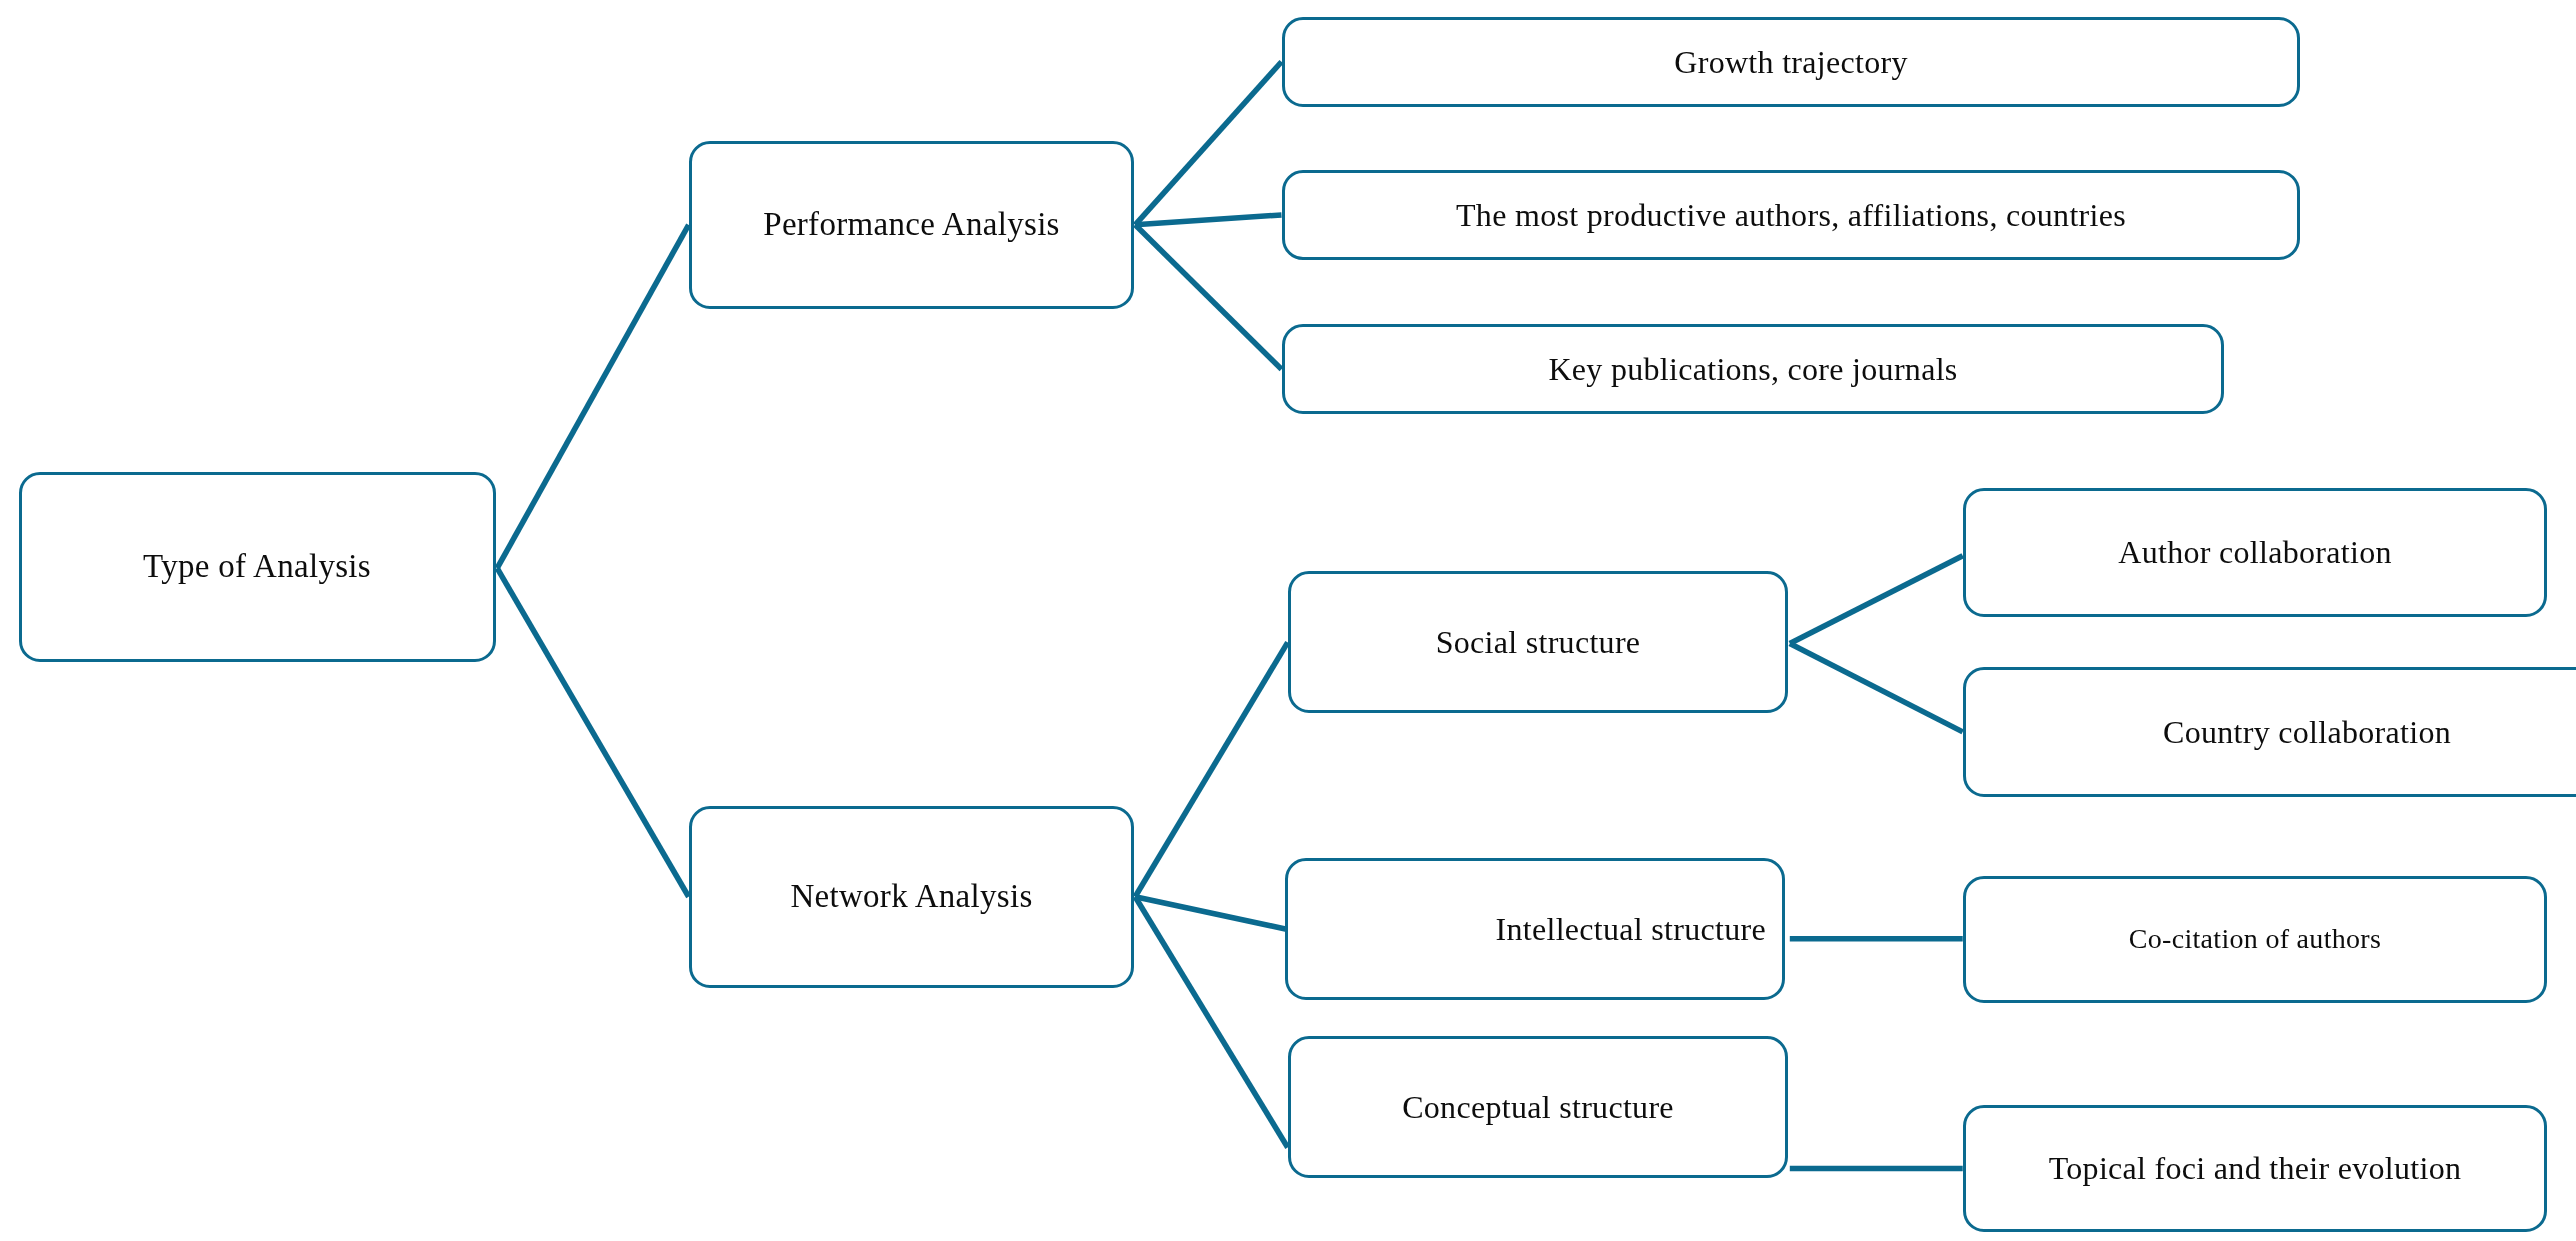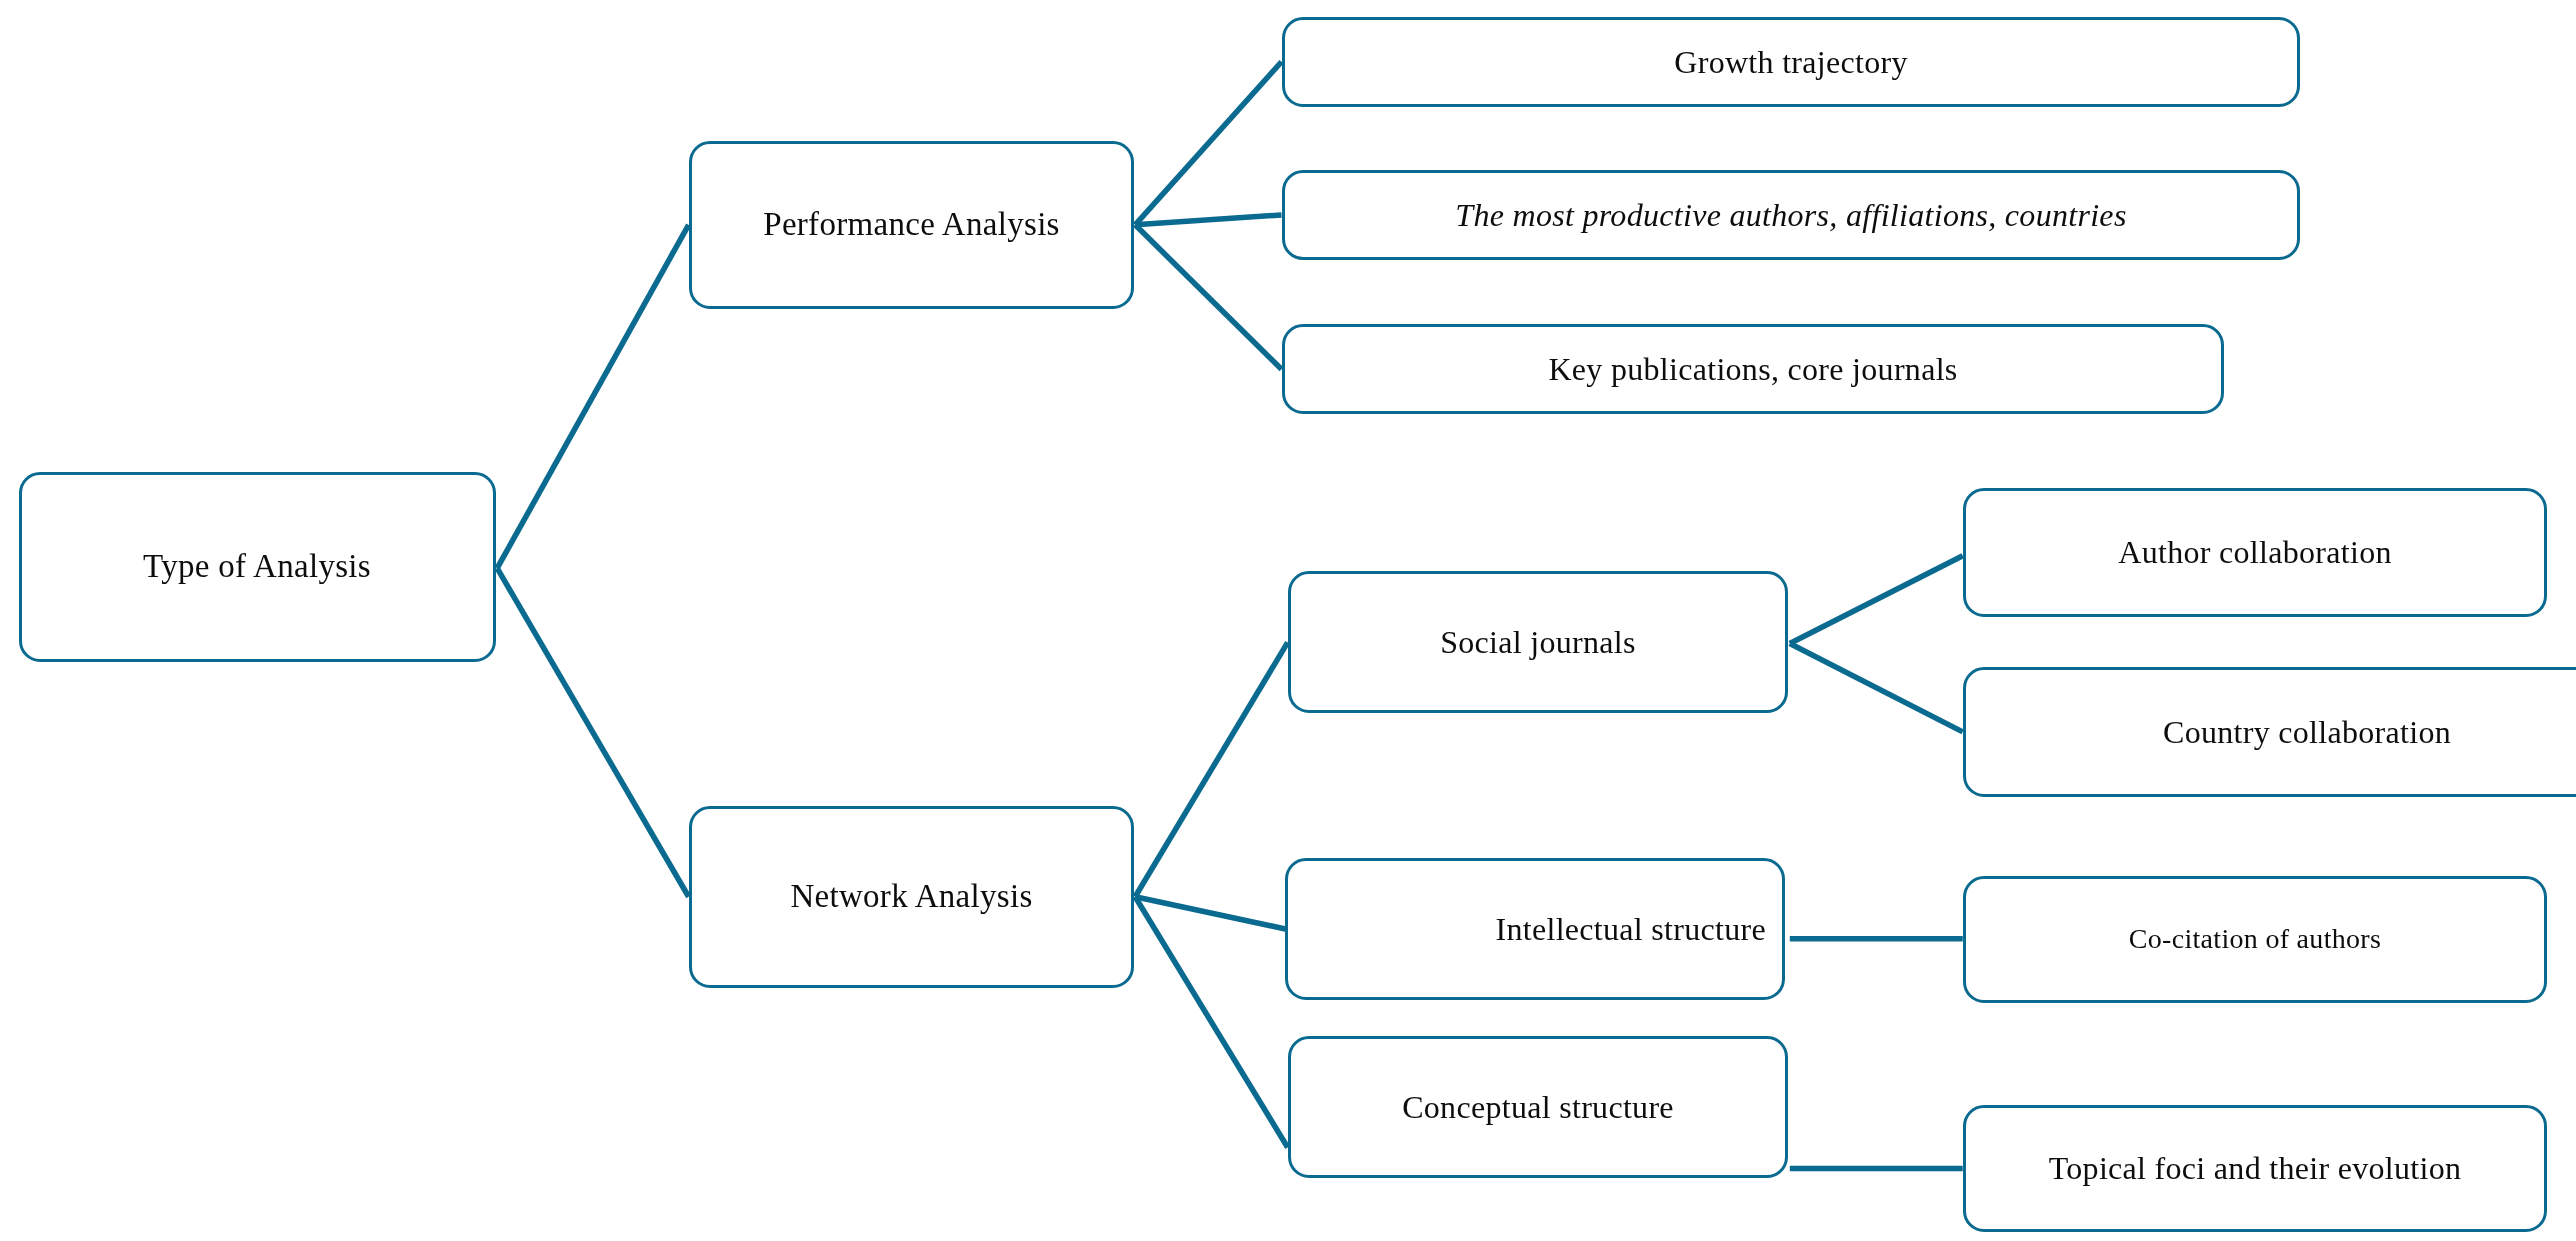--- a/index.html
+++ b/index.html
@@ -86,30 +86,30 @@
   </div>
 
   <div class="node" id="n-net" style="border-color: rgb(11, 106, 143);">
     <span class="lbl">Network Analysis</span>
   </div>
 
   <div class="node" id="n-growth" style="border-color: rgb(11, 106, 143);">
     <span class="lbl">Growth trajectory</span>
   </div>
 
-  <div class="node" id="n-prod" style="border-color: rgb(11, 106, 143); font-style: italic;">
+  <div class="node" id="n-prod" style="border-color: rgb(11, 106, 143);">
     <span class="lbl">The most productive authors, affiliations, countries</span>
   </div>
 
   <div class="node" id="n-keypub" style="border-color: rgb(11, 106, 143);">
     <span class="lbl">Key publications, core journals</span>
   </div>
 
   <div class="node" id="n-social" style="border-color: rgb(11, 106, 143);">
-    <span class="lbl">Social journals</span>
+    <span class="lbl">Social structure</span>
   </div>
 
   <div class="node" id="n-intel" style="border-color: rgb(11, 106, 143);">
     <span class="lbl">Intellectual structure</span>
   </div>
 
   <div class="node" id="n-conc" style="border-color: rgb(11, 106, 143);">
     <span class="lbl">Conceptual structure</span>
   </div>
 

